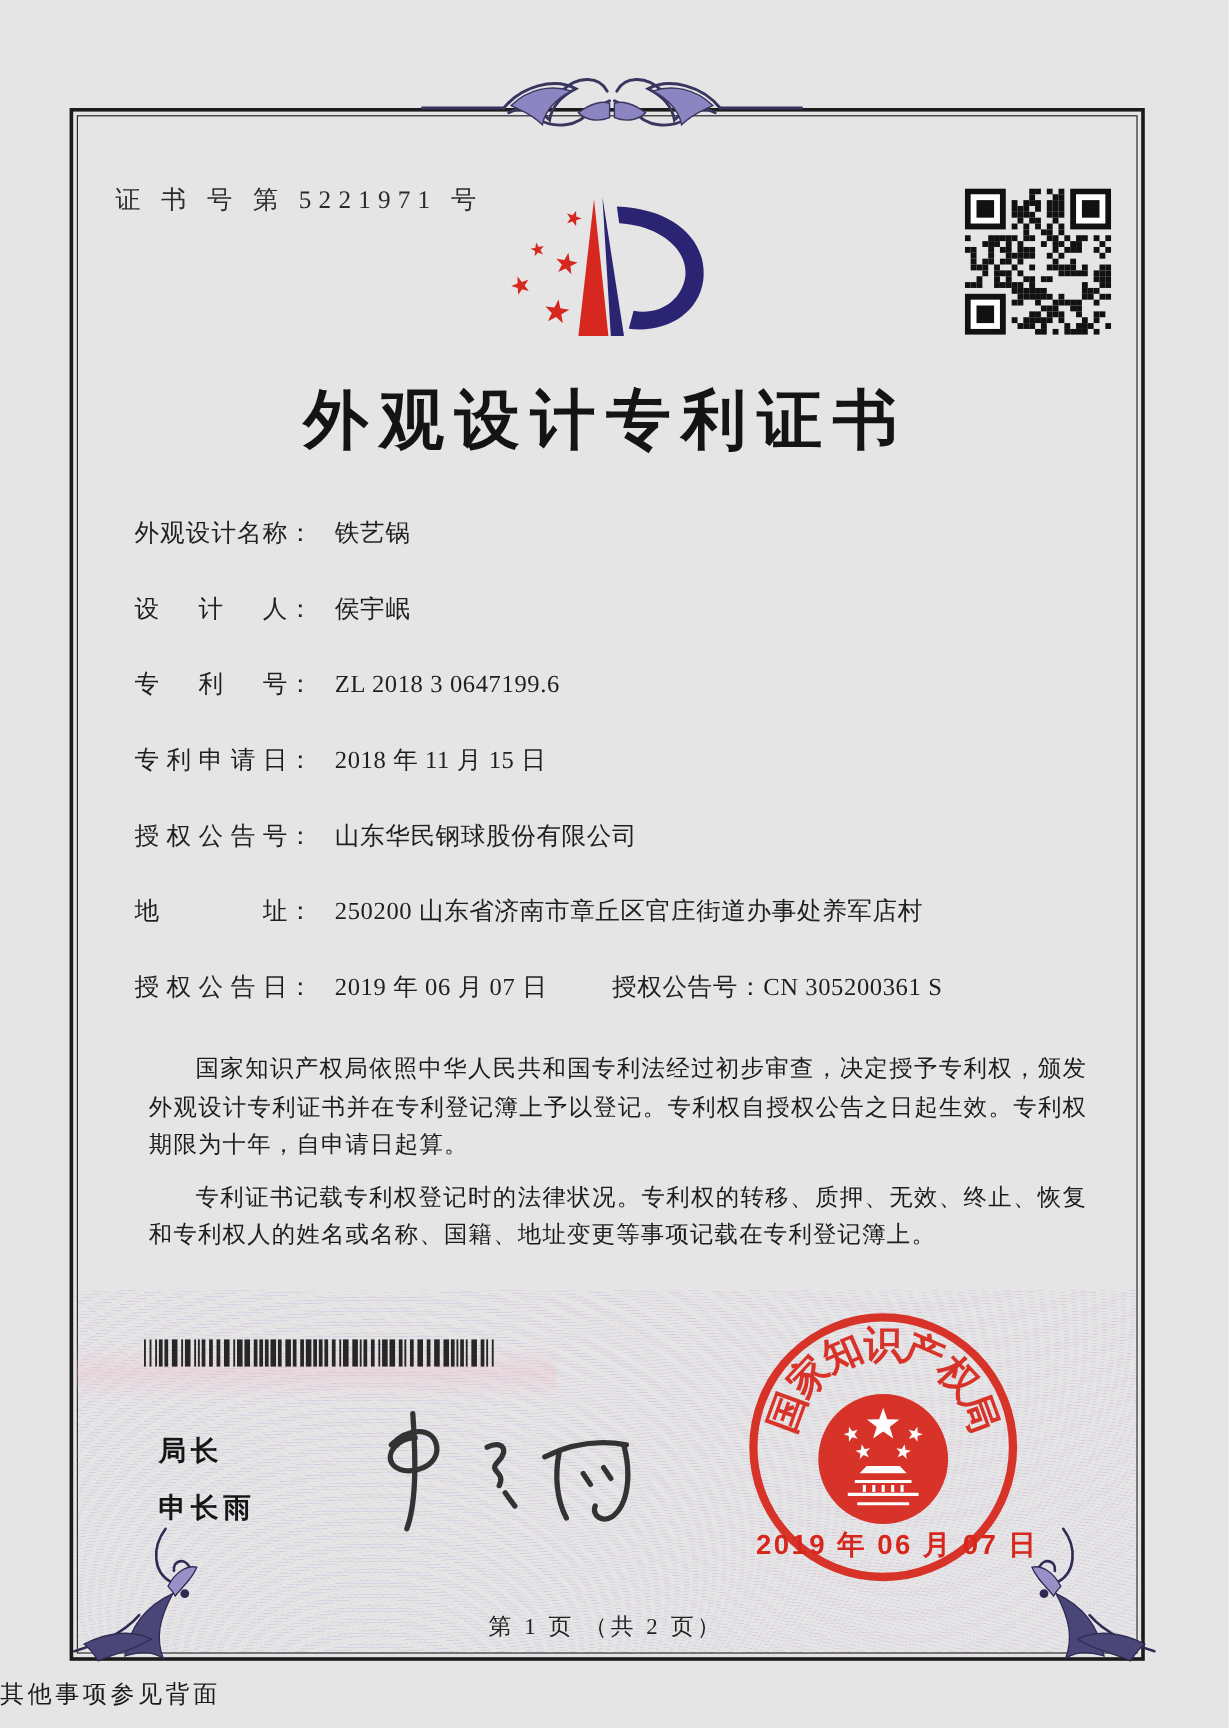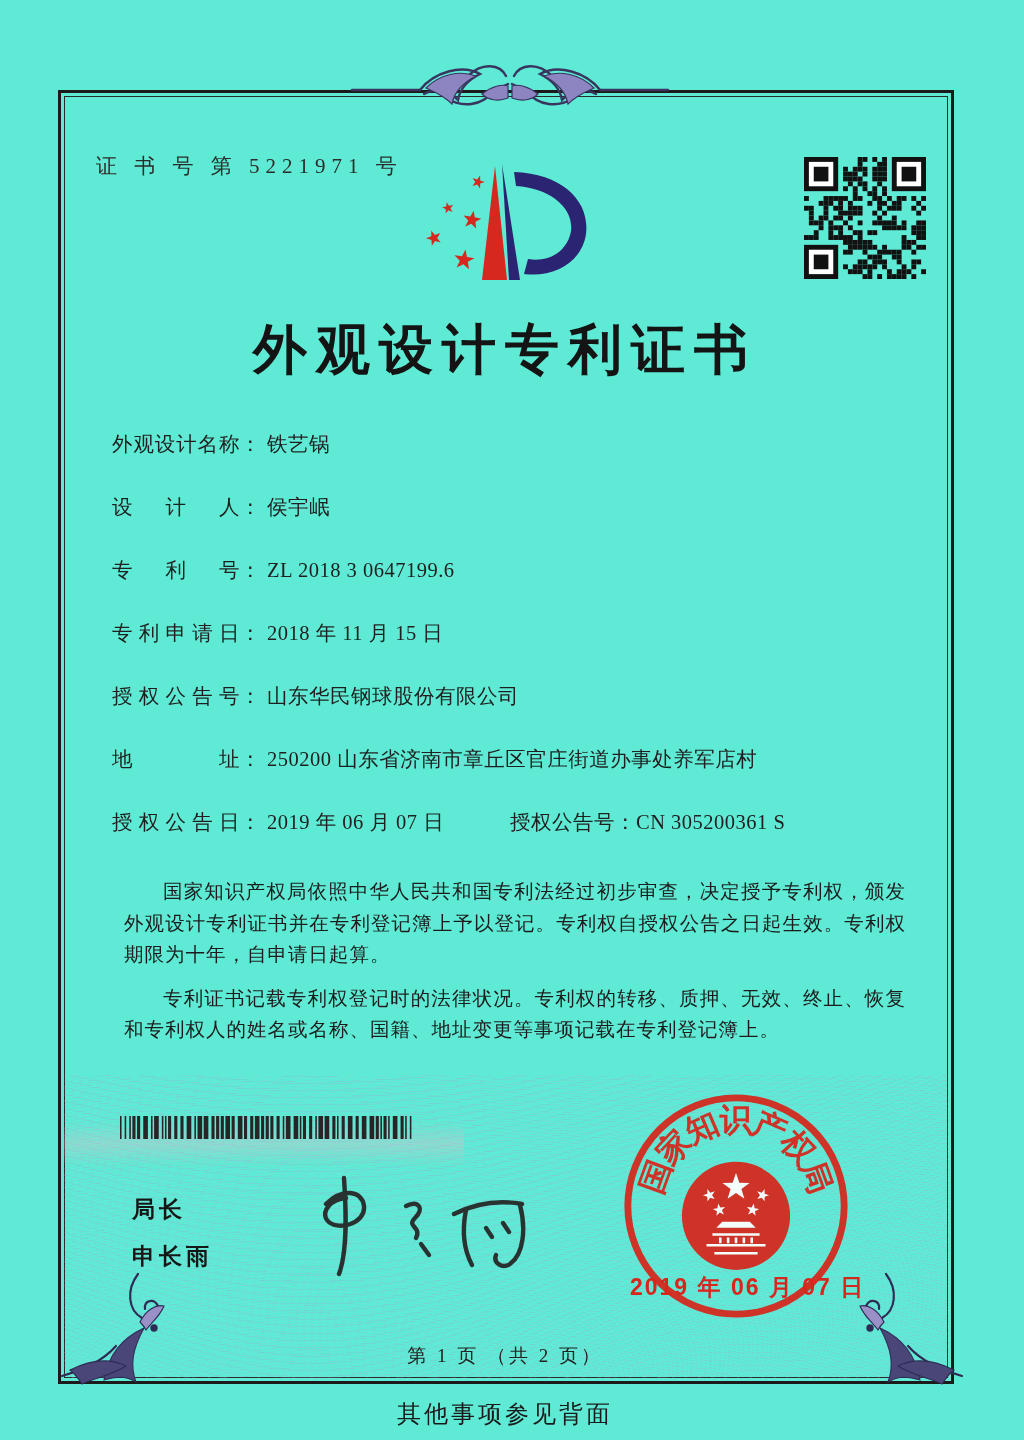--- a/index.html
+++ b/index.html
@@ -1,18 +1,18 @@
 <!DOCTYPE html>
 <html><head>
 <meta charset="utf-8">
 <style>
   html,body{margin:0;padding:0;background:#ffffff;}
   .page{
     position:relative;width:1024px;height:1440px;overflow:hidden;
-    background:#5eead4;
+    background:#e5e5e5;
     font-family:"Liberation Serif","DejaVu Serif",serif;
     color:#222;
   }
   
   .frame{
     position:absolute;left:58px;top:90px;width:896px;height:1294px;
     border:3.5px solid #1b1b1b;box-sizing:border-box;
   }
   .frame::before{
     content:"";position:absolute;inset:3px;border:1.5px solid #2a2a2a;
@@ -38,21 +38,21 @@
     position:absolute;left:0;top:314px;width:1010px;text-align:center;
     font-size:54px;font-weight:700;letter-spacing:9px;color:#141414;
   }
   .fields{position:absolute;left:112px;top:430px;width:800px;}
   .frow{position:relative;height:63px;font-size:20.5px;color:#1f1f1f;letter-spacing:.5px;}
   .flabel{
     display:inline-block;width:128px;text-align:justify;text-align-last:justify;
     vertical-align:top;
   }
   .fcolon{display:inline-block;}
-  .fvalue{display:inline-block;margin-left:6px;}
+  .fvalue{display:inline-block;margin-left:18px;}
   .grant-no{position:absolute;left:398px;top:0;}
   .paras{
     position:absolute;left:112px;top:864px;width:806px;
     font-size:19.5px;line-height:31.5px;text-align:justify;color:#1c1c1c;letter-spacing:1px;
   }
   .paras p{margin:12px;text-indent:2em;}
   .barcode{position:absolute;left:120px;top:1116px;}
   .director{position:absolute;left:132px;top:1194px;font-size:23px;letter-spacing:4px;color:#161616;
     font-family:"Liberation Sans","DejaVu Sans",sans-serif;font-weight:600;}
   .director .name{margin-top:16px;}
@@ -61,22 +61,22 @@
   .seal-date{
     position:absolute;left:630px;top:1272px;width:200px;
     color:#d7261b;font-size:23px;font-weight:700;letter-spacing:2px;white-space:nowrap;
     font-family:"Liberation Sans","DejaVu Sans",sans-serif;
   }
   .page-num{
     position:absolute;left:0;top:1343px;width:1010px;text-align:center;
     font-size:19px;letter-spacing:3px;color:#222;
   }
   .footer-note{
-    position:absolute;left:0;top:1398px;width:1010px;text-align:center;
-    font-size:24px;letter-spacing:3px;color:#1a1a1a;
+    position:absolute;left:0;top:1398px;width:1010px;text-align:left;
+    font-size:20px;letter-spacing:3px;color:#1a1a1a;
   }
   .ornament-top{position:absolute;left:350px;top:48px;}
   .corner-bl{position:absolute;left:42px;top:1258px;}
   .corner-br{position:absolute;left:852px;top:1258px;}
 </style>
 </head>
 <body>
 
 <div class="page">
 

